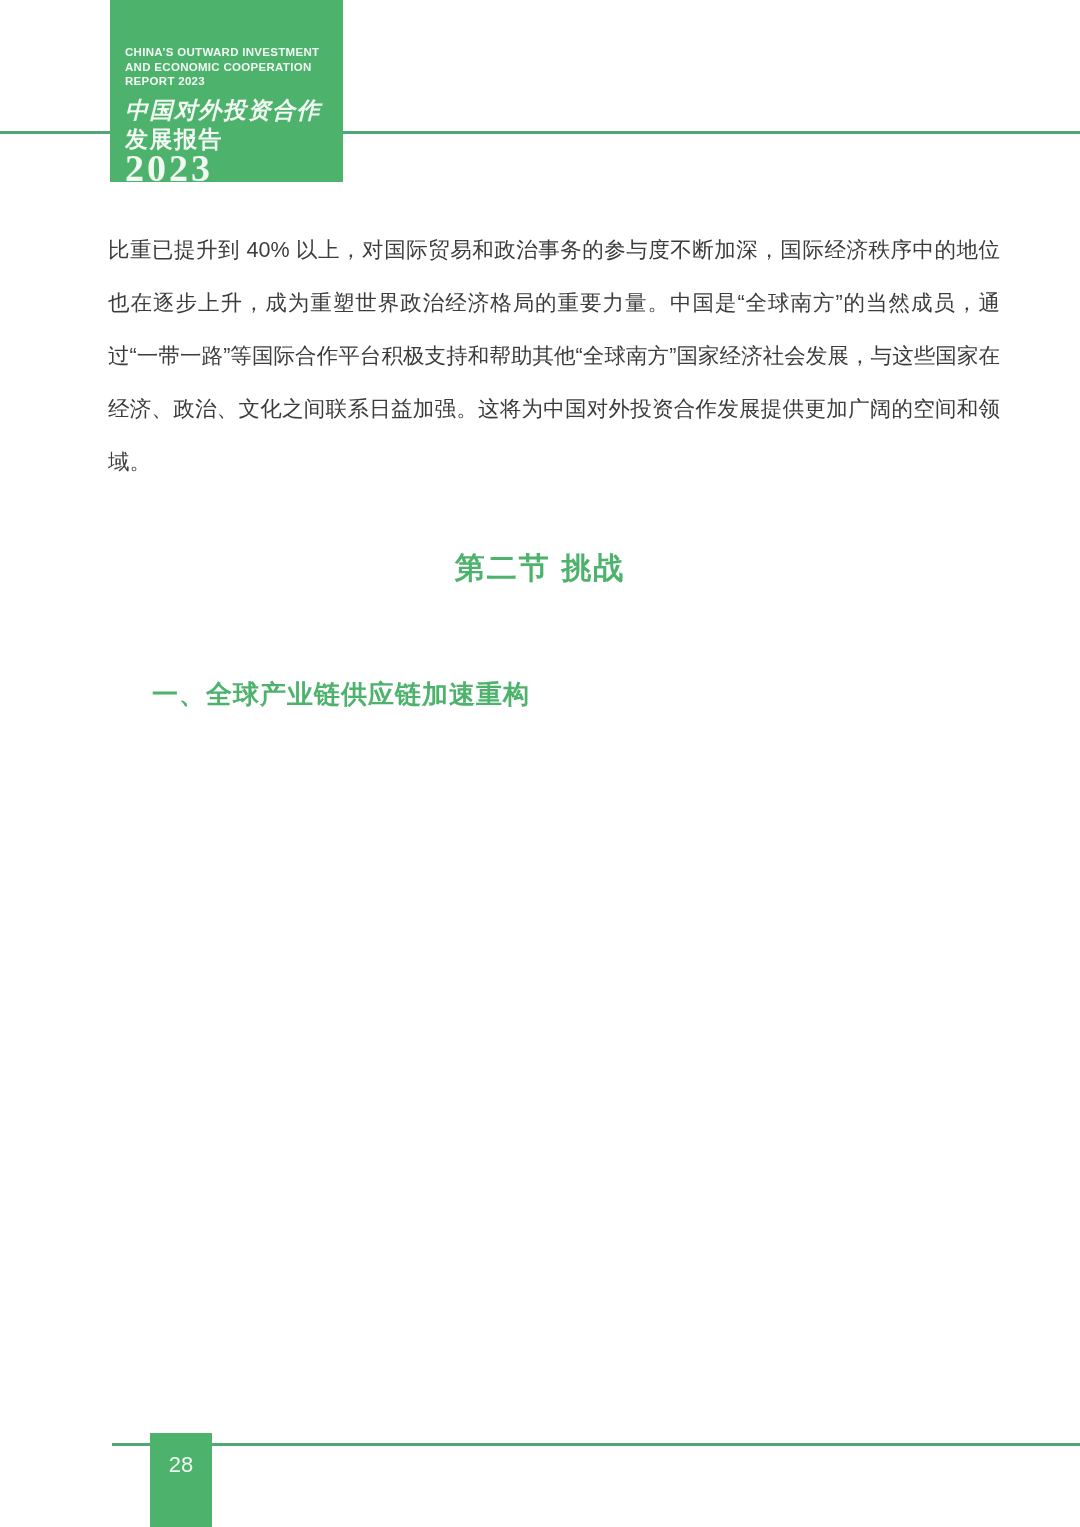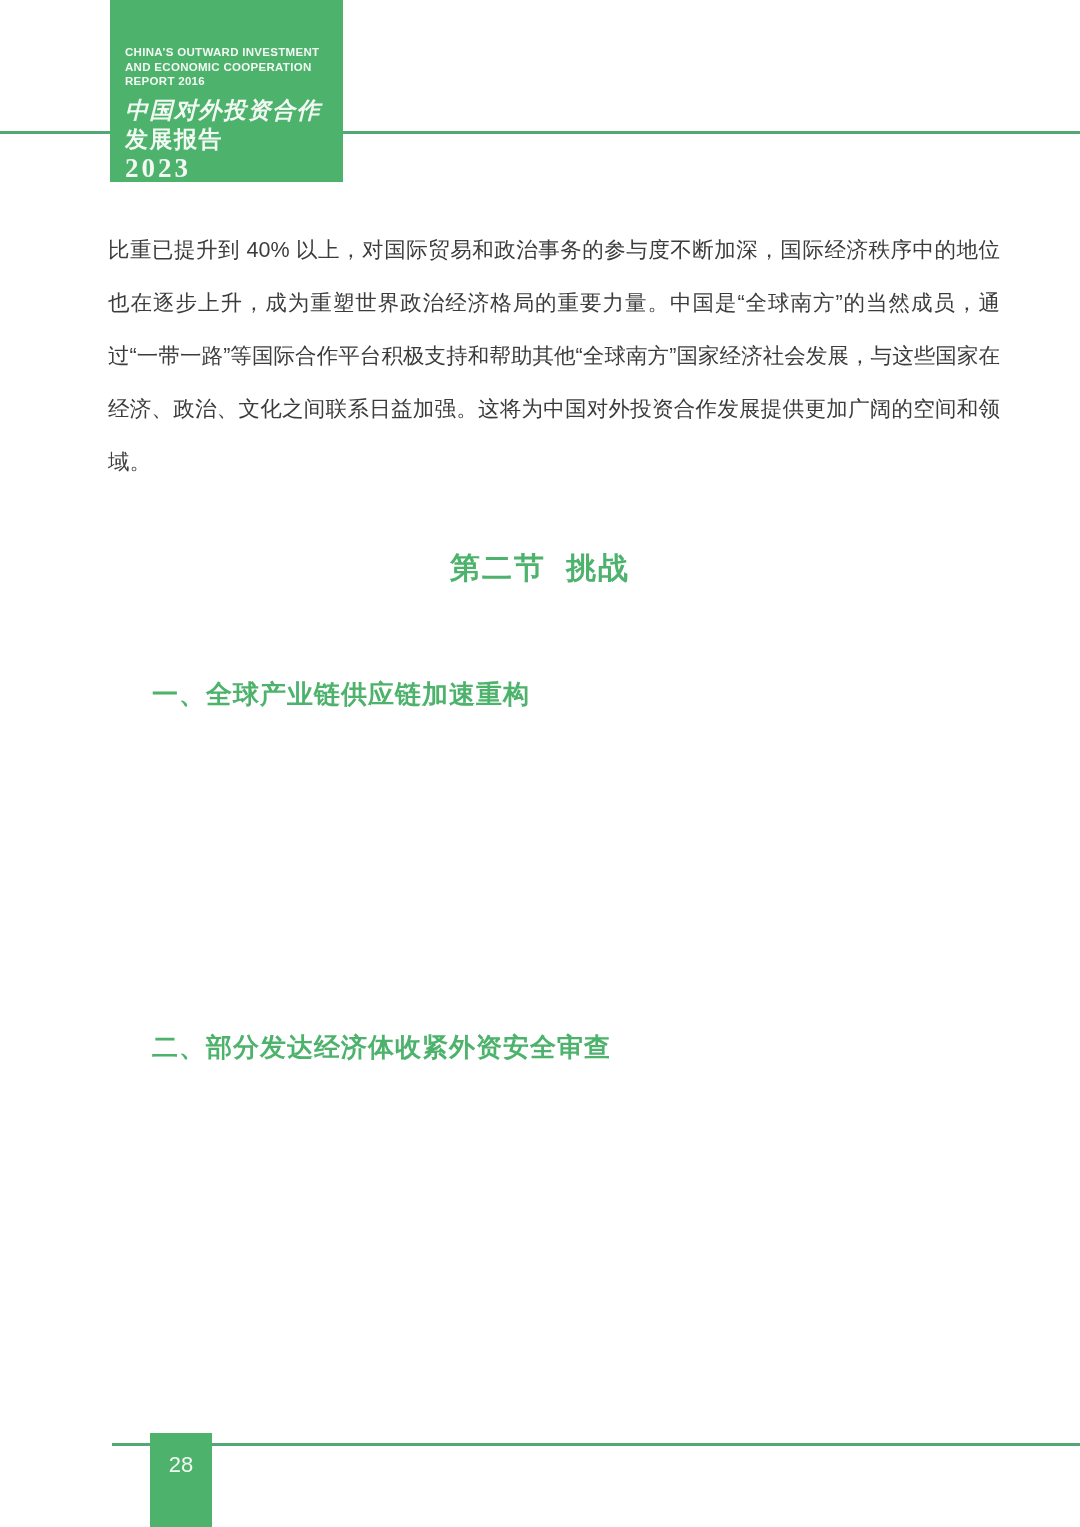--- a/index.html
+++ b/index.html
@@ -45,21 +45,21 @@
     font-size: 23px;
     font-weight: bold;
     line-height: 27px;
     letter-spacing: 1.5px;
     margin-top: 2px;
     white-space: nowrap;
   }
   .banner .zh-line.first { margin-top: 8px; font-style: italic; }
   .banner .year {
     font-family: "Liberation Serif", "DejaVu Serif", serif;
-    font-size: 27px;
+    font-size: 38px;
     font-weight: bold;
     line-height: 31px;
     letter-spacing: 3px;
   }
 
   
   .para {
     position: absolute;
     left: 108px;
     width: 892px;
@@ -76,21 +76,20 @@
 
   .section-title {
     position: absolute;
     top: 548px; left: 0;
     width: 1080px;
     text-align: center;
     font-size: 30px;
     font-weight: bold;
     color: #4db26c;
     letter-spacing: 2px;
-    font-family: Liberation Mono, monospace;
   }
 
   .sub-heading {
     position: absolute;
     left: 152px;
     font-size: 26px;
     font-weight: bold;
     color: #4db26c;
     letter-spacing: 1px;
     white-space: nowrap;
@@ -121,34 +120,33 @@
 </head>
 <body>
 
 <div class="page">
 
   <div class="top-rule"></div>
 
   <div class="banner">
     <div class="en-line">CHINA’S OUTWARD INVESTMENT</div>
     <div class="en-line">AND ECONOMIC COOPERATION</div>
-    <div class="en-line">REPORT 2016</div>
+    <div class="en-line">REPORT 2023</div>
     <div class="zh-line first">中国对外投资合作</div>
     <div class="zh-line">发展报告</div>
     <div class="year">2023</div>
   </div>
 
   <div class="para" id="para-intro">比重已提升到 40% 以上，对国际贸易和政治事务的参与度不断加深，国际经济秩序中的地位也在逐步上升，成为重塑世界政治经济格局的重要力量。中国是“全球南方”的当然成员，通过“一带一路”等国际合作平台积极支持和帮助其他“全球南方”国家经济社会发展，与这些国家在经济、政治、文化之间联系日益加强。这将为中国对外投资合作发展提供更加广阔的空间和领域。</div>
 
   <div class="section-title">第二节 挑战</div>
 
   <div class="sub-heading" id="sub1-heading">一、全球产业链供应链加速重构</div>
 
 
-  <div class="sub-heading" id="sub2-heading">二、部分发达经济体收紧外资安全审查</div>
 
 
   <div class="footer-rule"></div>
 
   <div class="page-tab">
     <span>28</span>
   </div>
 
 </div>
 

